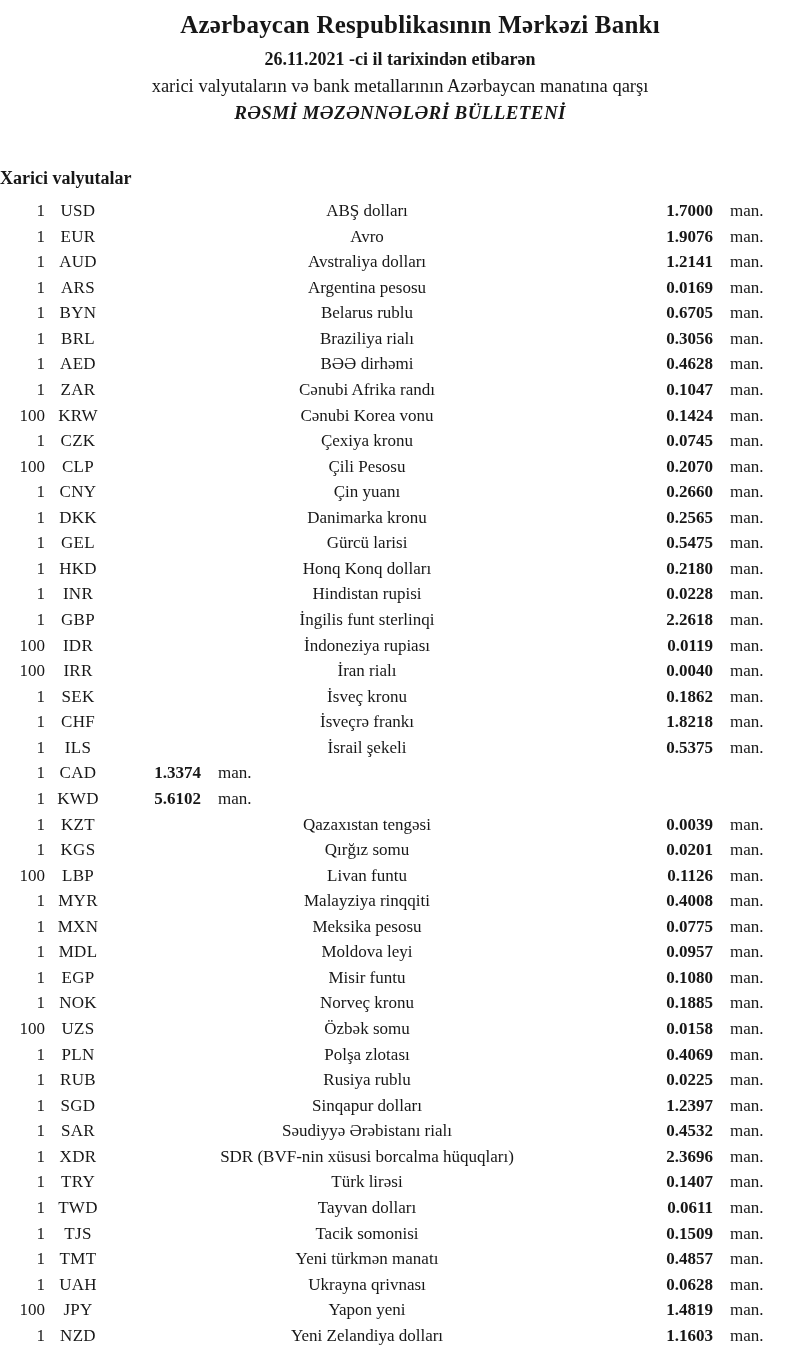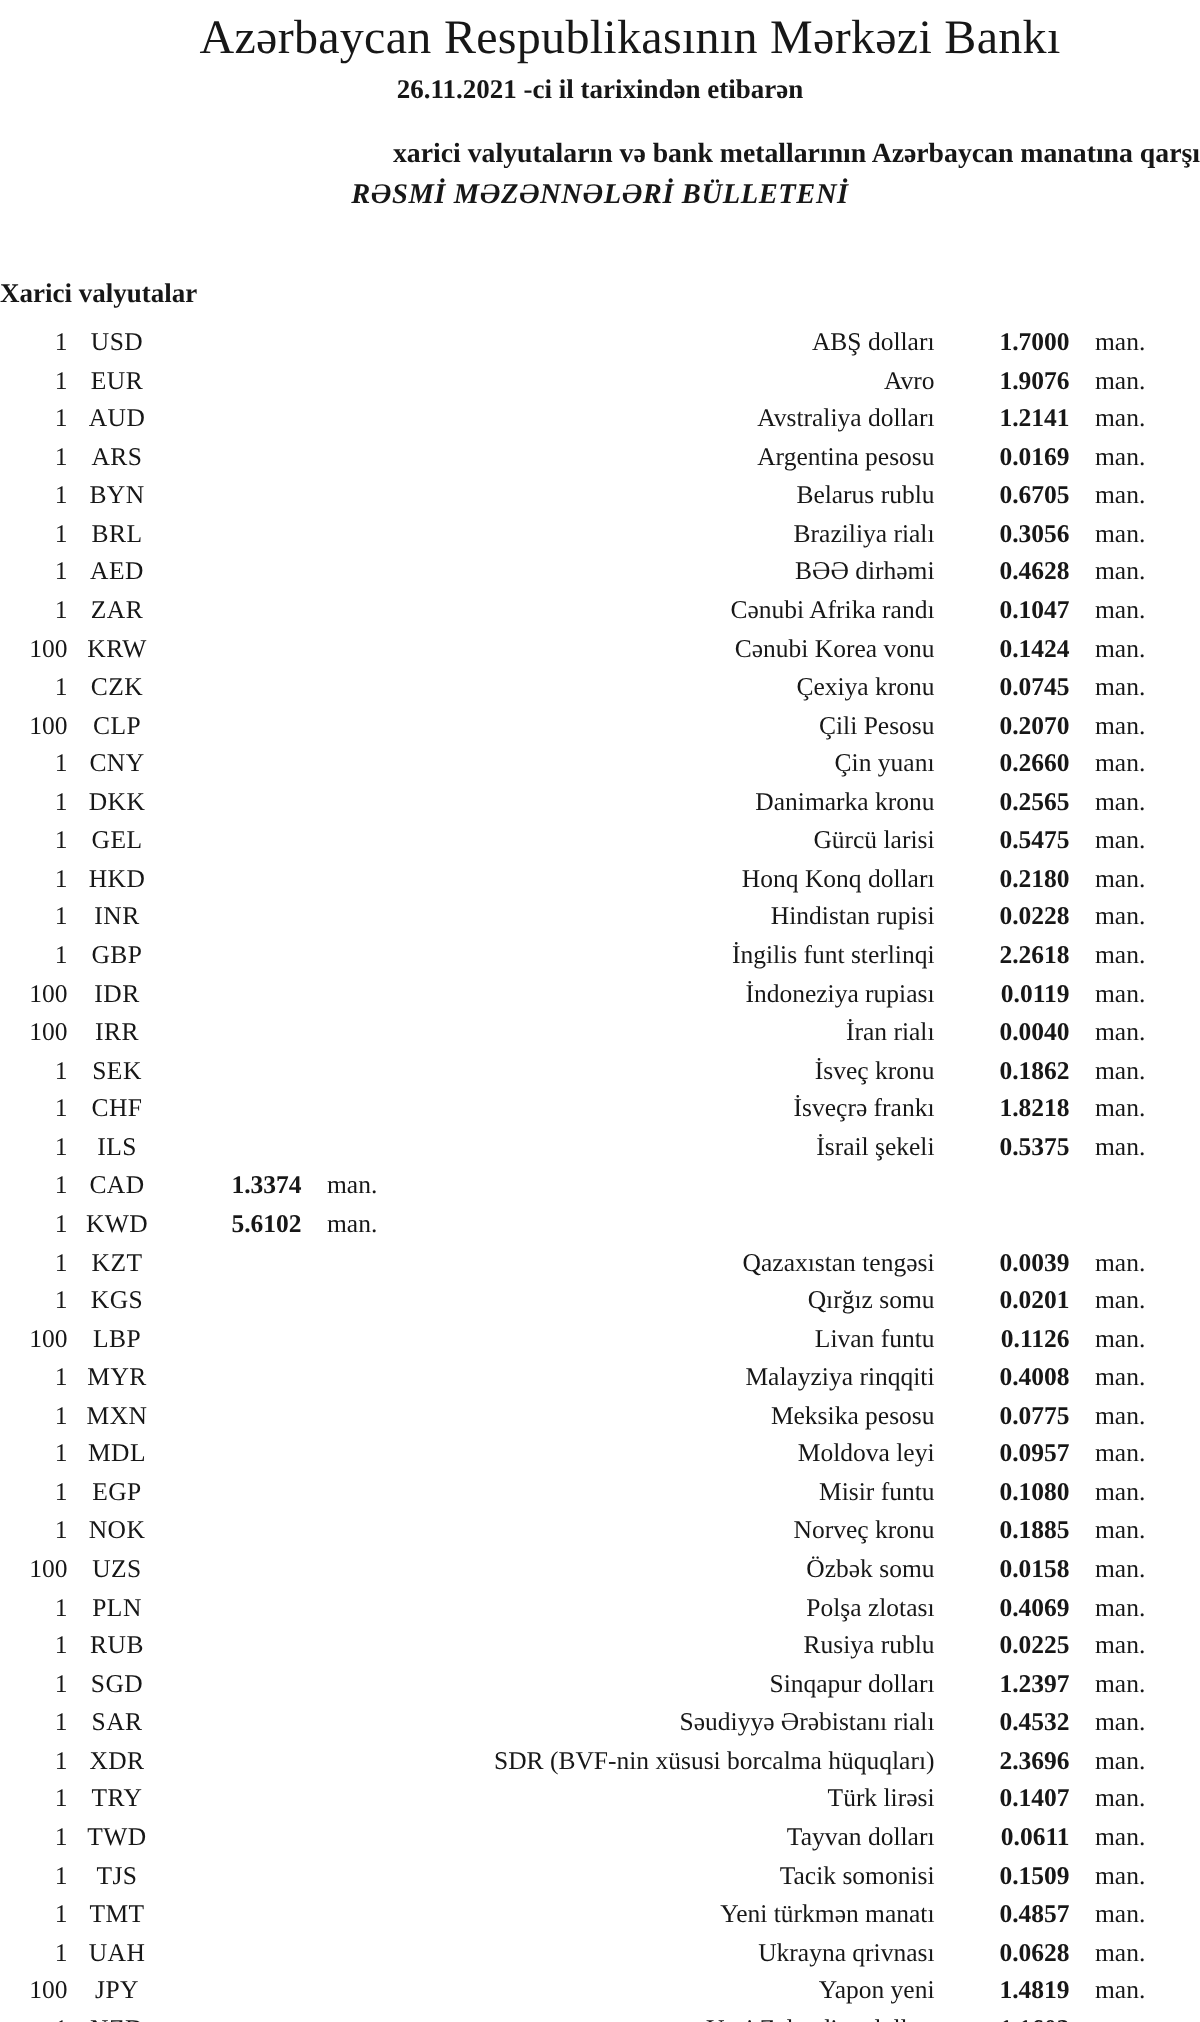--- a/index.html
+++ b/index.html
@@ -17,39 +17,38 @@
   .page {
     position: relative;
     width: 800px;
     height: 1348px;
   }
   .doc-header {
     text-align: center;
     padding-top: 9px;
   }
   .bank-name {
-    font-size: 32px;
-    font-weight: normal;
+    font-size: 25px;
+    font-weight: bold;
     line-height: 31px;
     margin: 0;
     letter-spacing: 0.2px;
     padding-left: 40px;
   }
   .date-line {
     font-size: 18px;
     font-weight: bold;
     line-height: 24px;
     margin-top: 7px;
   }
   .subject-line {
     font-size: 18.5px;
-    font-weight: bold;
+    font-weight: normal;
     line-height: 24px;
-    margin-top: 20px;
-    text-align: right;
+    margin-top: 3px;
   }
   .bulletin-line {
     font-size: 19px;
     font-weight: bold;
     line-height: 25px;
     margin-top: 2px;
     letter-spacing: 0.4px;
     font-style: italic;
   }
   .section-title {
@@ -76,21 +75,21 @@
     flex: 0 0 auto;
   }
   .code {
     width: 66px;
     text-align: center;
     flex: 0 0 auto;
     letter-spacing: 0.3px;
   }
   .name {
     flex: 1 1 auto;
-    text-align: right;
+    text-align: center;
     overflow: hidden;
   }
   .rate {
     width: 90px;
     flex: 0 0 auto;
     text-align: right;
     font-weight: bold;
   }
   .unit {
     width: 43px;

